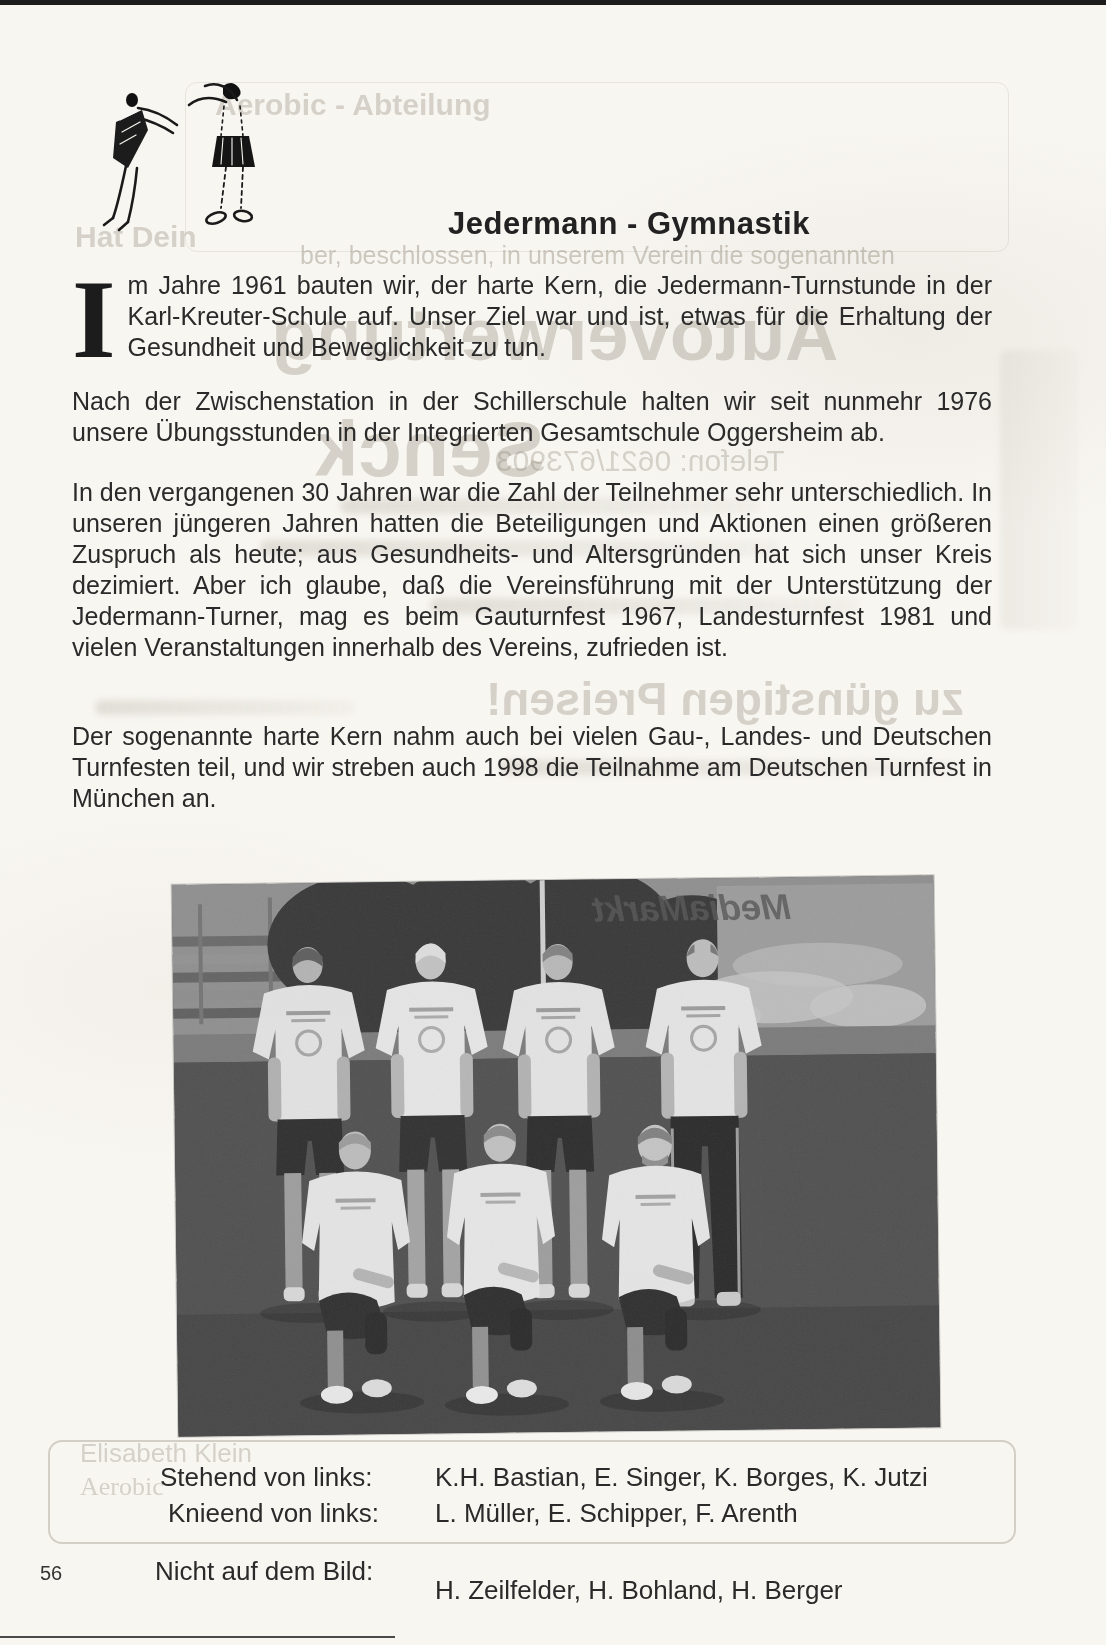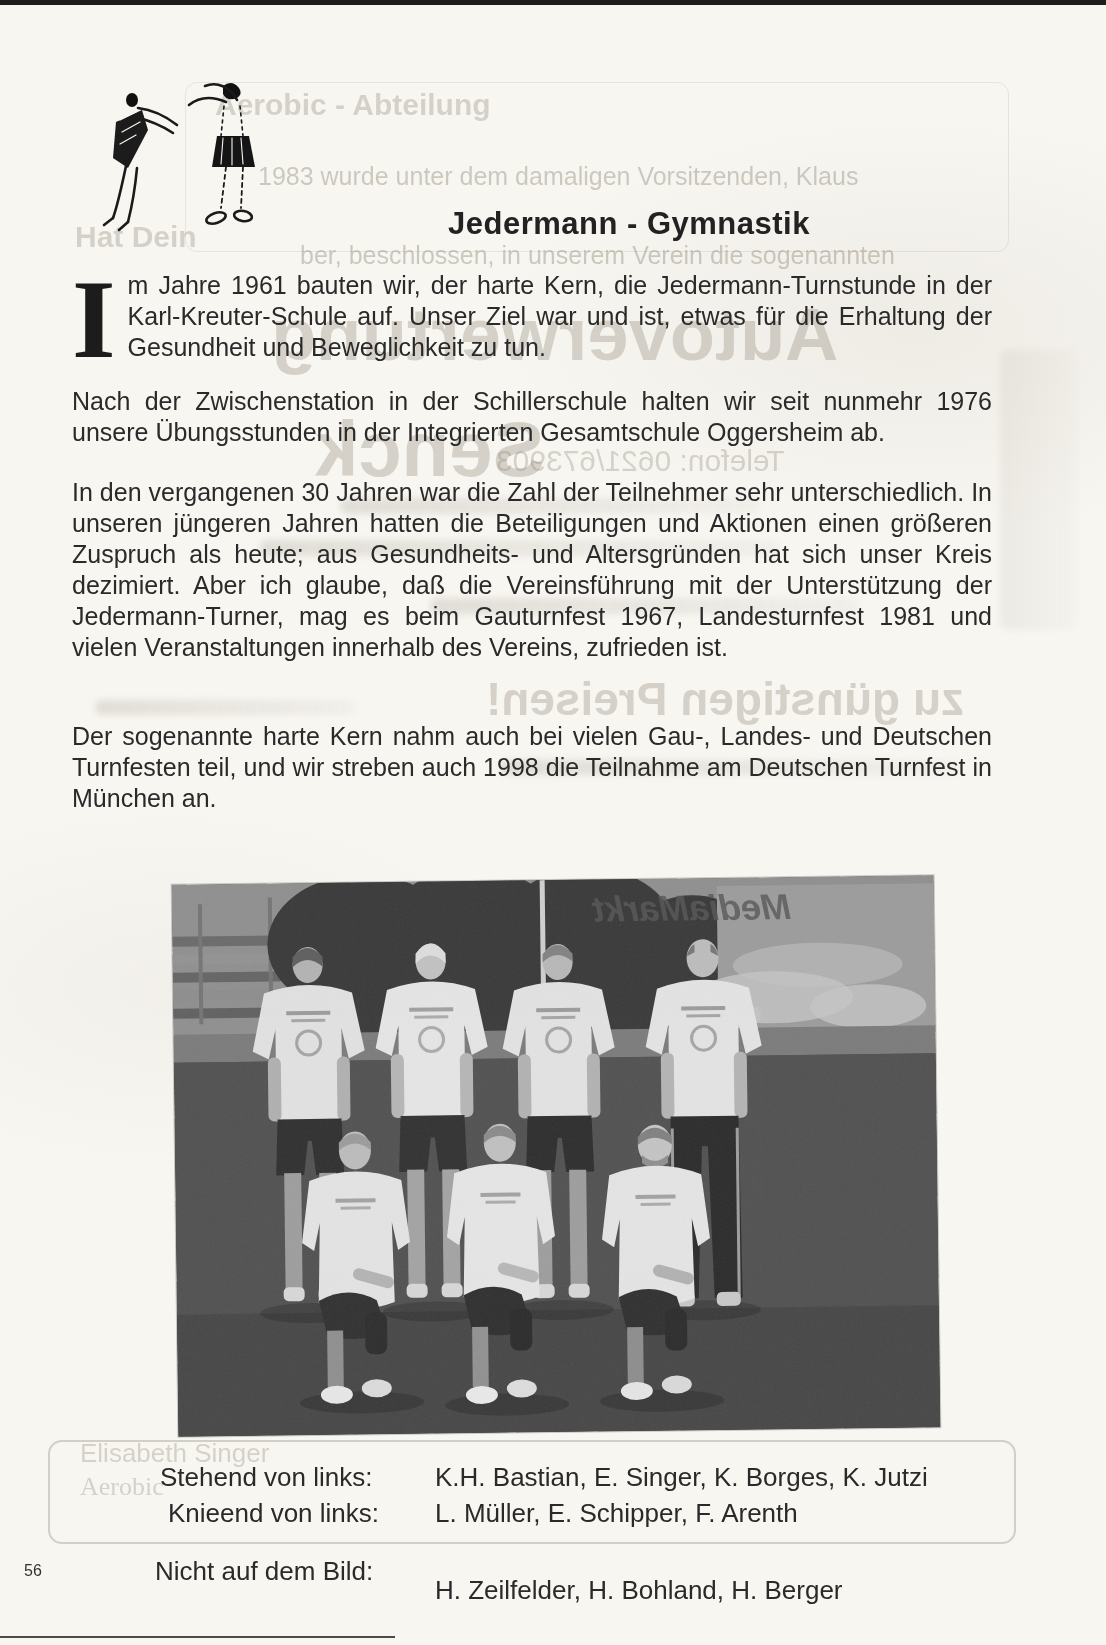--- a/index.html
+++ b/index.html
@@ -23,21 +23,21 @@
   .p2{top:386px;}
   .p3{top:477px;}
   .p4{top:721px;}
   .dropcap{
     float:left; font-family:"Liberation Serif", serif; font-weight:bold;
     font-size:112px; line-height:86px; margin:6px 12px 0 0; color:#1c1c1c;
   }
   
   .cap-label{font-size:26px;color:#2a2a2a;white-space:nowrap;}
   .cap-names{font-size:26px;color:#2a2a2a;white-space:nowrap;}
-  .pagenum{left:24px;top:1562px;font-size:16px;color:#333;}
+  .pagenum{left:40px;top:1562px;font-size:20px;color:#333;}
   
   .ghost{color:#877f6e;opacity:.30;filter:blur(.6px);white-space:nowrap;}
   .ghost-strong{opacity:.38;}
   .mirbox{text-align:center;}
   .mir{display:inline-block;transform:scaleX(-1);}
   .smear{position:absolute;background:linear-gradient(90deg,rgba(135,128,112,.20),rgba(135,128,112,.05));
          border-radius:8px;filter:blur(3px);}
   .ghost-box{border:2px solid rgba(168,160,146,.45);border-radius:14px;}
   .ghost-box-top{border:1.5px solid rgba(185,178,166,.45);border-radius:12px;opacity:.6;}
   
@@ -48,28 +48,27 @@
 <body>
 
 <div class="paper">
 
   <div class="abs edge-top"></div>
   <div class="abs edge-right"></div>
   <div class="abs edge-bottom"></div>
 
   <div class="abs ghost-box-top" style="left:185px;top:82px;width:822px;height:168px;"></div>
   <div class="abs ghost" style="left:215px;top:88px;font-size:30px;font-weight:bold;">Aerobic - Abteilung</div>
-  <div class="abs ghost ghost-strong" style="left:258px;top:162px;font-size:25px;">1983 wurde unter dem damaligen Vorsitzenden, Klaus</div>
   <div class="abs ghost ghost-strong" style="left:300px;top:200px;font-size:25px;margin-top:41px;">ber, beschlossen, in unserem Verein die sogenannten</div>
   <div class="abs ghost" style="left:75px;top:220px;font-size:30px;font-weight:bold;">Hat Dein</div>
   <div class="abs ghost mirbox" style="left:110px;top:292px;width:890px;font-size:74px;font-weight:bold;"><span class="mir">Autoverwertung</span></div>
   <div class="abs ghost mirbox" style="left:280px;top:404px;width:300px;font-size:78px;font-weight:bold;"><span class="mir">Senck</span></div>
   <div class="abs ghost mirbox" style="left:430px;top:444px;width:420px;font-size:30px;"><span class="mir">Telefon: 0621/673903</span></div>
   <div class="abs ghost mirbox" style="left:470px;top:672px;width:510px;font-size:46px;font-weight:bold;"><span class="mir">zu günstigen Preisen!</span></div>
-  <div class="abs ghost" style="left:80px;top:1438px;font-size:26px;">Elisabeth Singer</div>
+  <div class="abs ghost" style="left:80px;top:1438px;font-size:26px;">Elisabeth Klein</div>
   <div class="abs ghost" style="left:80px;top:1472px;font-size:26px;font-family:Liberation Serif, serif;">Aerobic</div>
 
   <div class="smear" style="left:340px;top:498px;width:420px;height:16px;"></div>
   <div class="smear" style="left:260px;top:540px;width:520px;height:16px;"></div>
   <div class="smear" style="left:430px;top:598px;width:430px;height:16px;"></div>
   <div class="smear" style="left:95px;top:700px;width:260px;height:15px;"></div>
   <div class="smear" style="left:500px;top:760px;width:460px;height:15px;"></div>
   <div class="smear" style="left:1000px;top:350px;width:78px;height:280px;opacity:.5;"></div>
 
   <svg class="abs" style="left:80px;top:70px;" width="220" height="165" viewBox="0 0 220 165">

